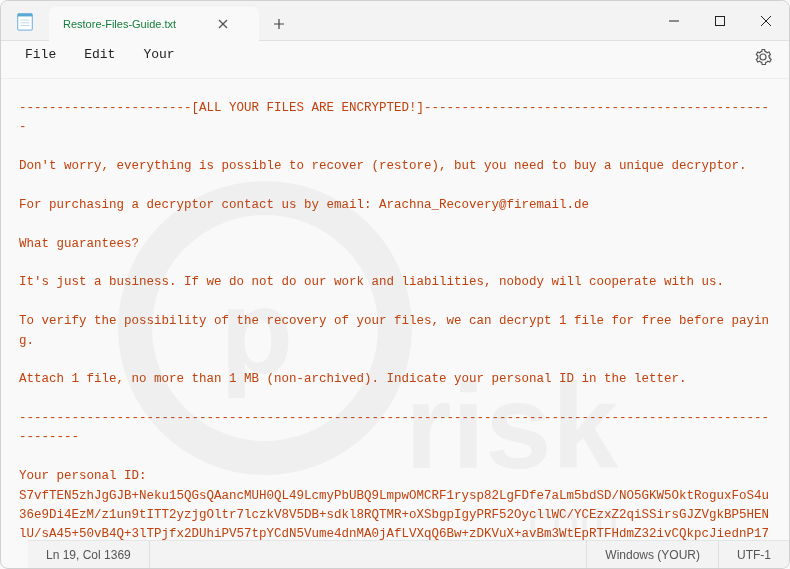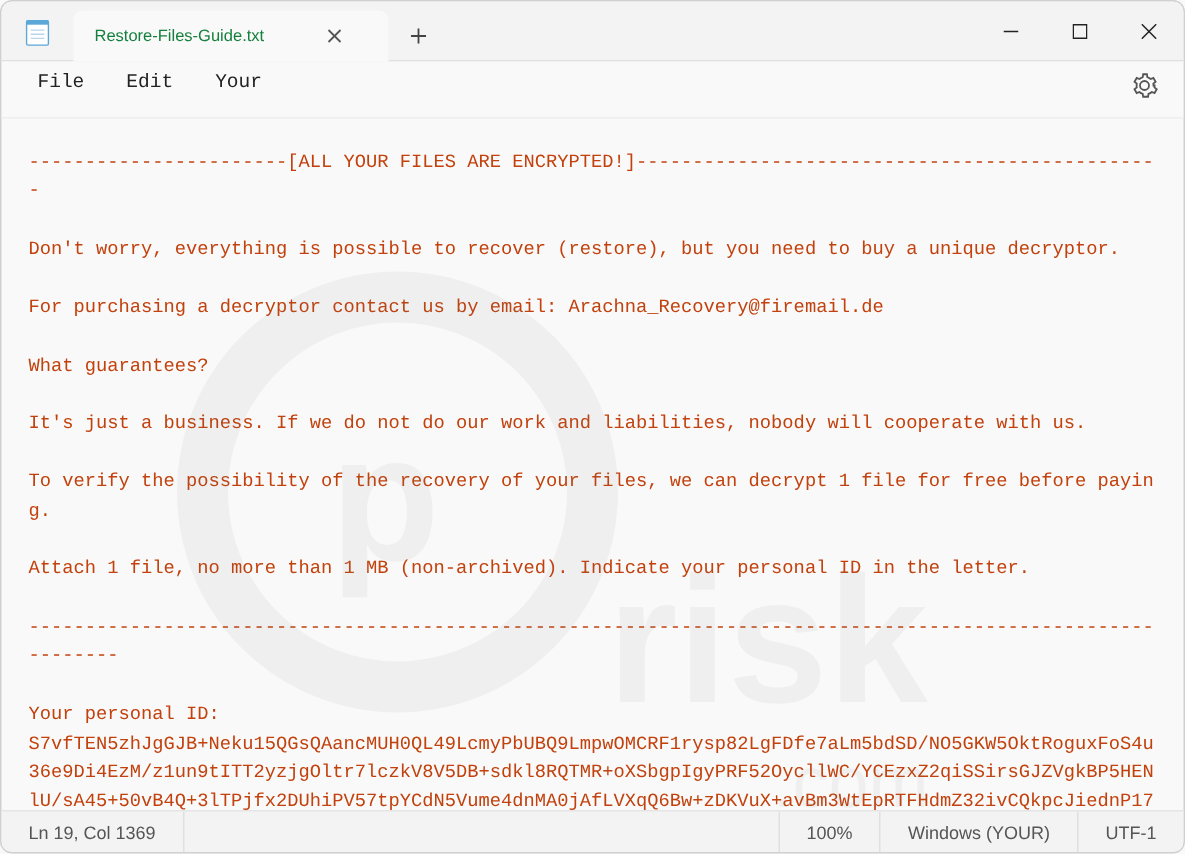--- a/index.html
+++ b/index.html
@@ -105,20 +105,21 @@
   }
 
   .statusbar {
     display: flex;
     align-items: center;
     height: 28px;
     background: #f3f3f3;
     border-top: 1px solid #e5e5e5;
     font-size: 12px;
     color: #555;
+    margin-left: 27px;
   }
   .status-seg {
     padding: 0 18px;
     border-right: 1px solid #e0e0e0;
     height: 100%;
     display: flex;
     align-items: center;
   }
   .status-seg.first { flex: 0 0 auto; }
   .status-seg.spacer { flex: 1; border-right: none; }
@@ -210,21 +211,20 @@
 Attach 1 file, no more than 1 MB (non-archived). Indicate your personal ID in the letter.
 
 ------------------------------------------------------------------------------------------------------------
 
 Your personal ID:
 S7vfTEN5zhJgGJB+Neku15QGsQAancMUH0QL49LcmyPbUBQ9LmpwOMCRF1rysp82LgFDfe7aLm5bdSD/NO5GKW5OktRoguxFoS4u36e9Di4EzM/z1un9tITT2yzjgOltr7lczkV8V5DB+sdkl8RQTMR+oXSbgpIgyPRF52OycllWC/YCEzxZ2qiSSirsGJZVgkBP5HENlU/sA45+50vB4Q+3lTPjfx2DUhiPV57tpYCdN5Vume4dnMA0jAfLVXqQ6Bw+zDKVuX+avBm3WtEpRTFHdmZ32ivCQkpcJiednP17Jituqz/tYl8U9cWjheOSmA9cqo1a+r7THHE+TBj5D6/oU9c6yPNoMPfFd4dnxheEdrFbwaOZHSxj9Ubu5nJDtIMwFzTst6qPFNtmxeOsTwwnehIaA2IrKPzDGo2tqi7Op6gCmP5LSHtCB3bk32ShGKO6mEq0YzaeLnbzT92qqhWoJQJIFVatbuMi4dJ2pYBRr3dB7ADEizQWEN</div>
 
 <div class="statusbar">
   <div class="status-seg first">Ln 19, Col 1369</div>
   <div class="status-seg spacer"></div>
-  <div class="status-seg right">100%</div>
   <div class="status-seg right">Windows (YOUR)</div>
   <div class="status-seg right">UTF-1</div>
 </div>
 
 <div class="watermark">
   <svg width="700" height="420" viewBox="0 0 700 420">
     <g fill="#777">
       <circle cx="220" cy="180" r="130" fill="none" stroke="#777" stroke-width="34"></circle>
       <text x="360" y="320" font-family="Arial, sans-serif" font-size="120" font-weight="700" fill="#777">risk</text>
       <text x="175" y="225" font-family="Arial, sans-serif" font-size="120" font-weight="700" fill="#777">p</text>

